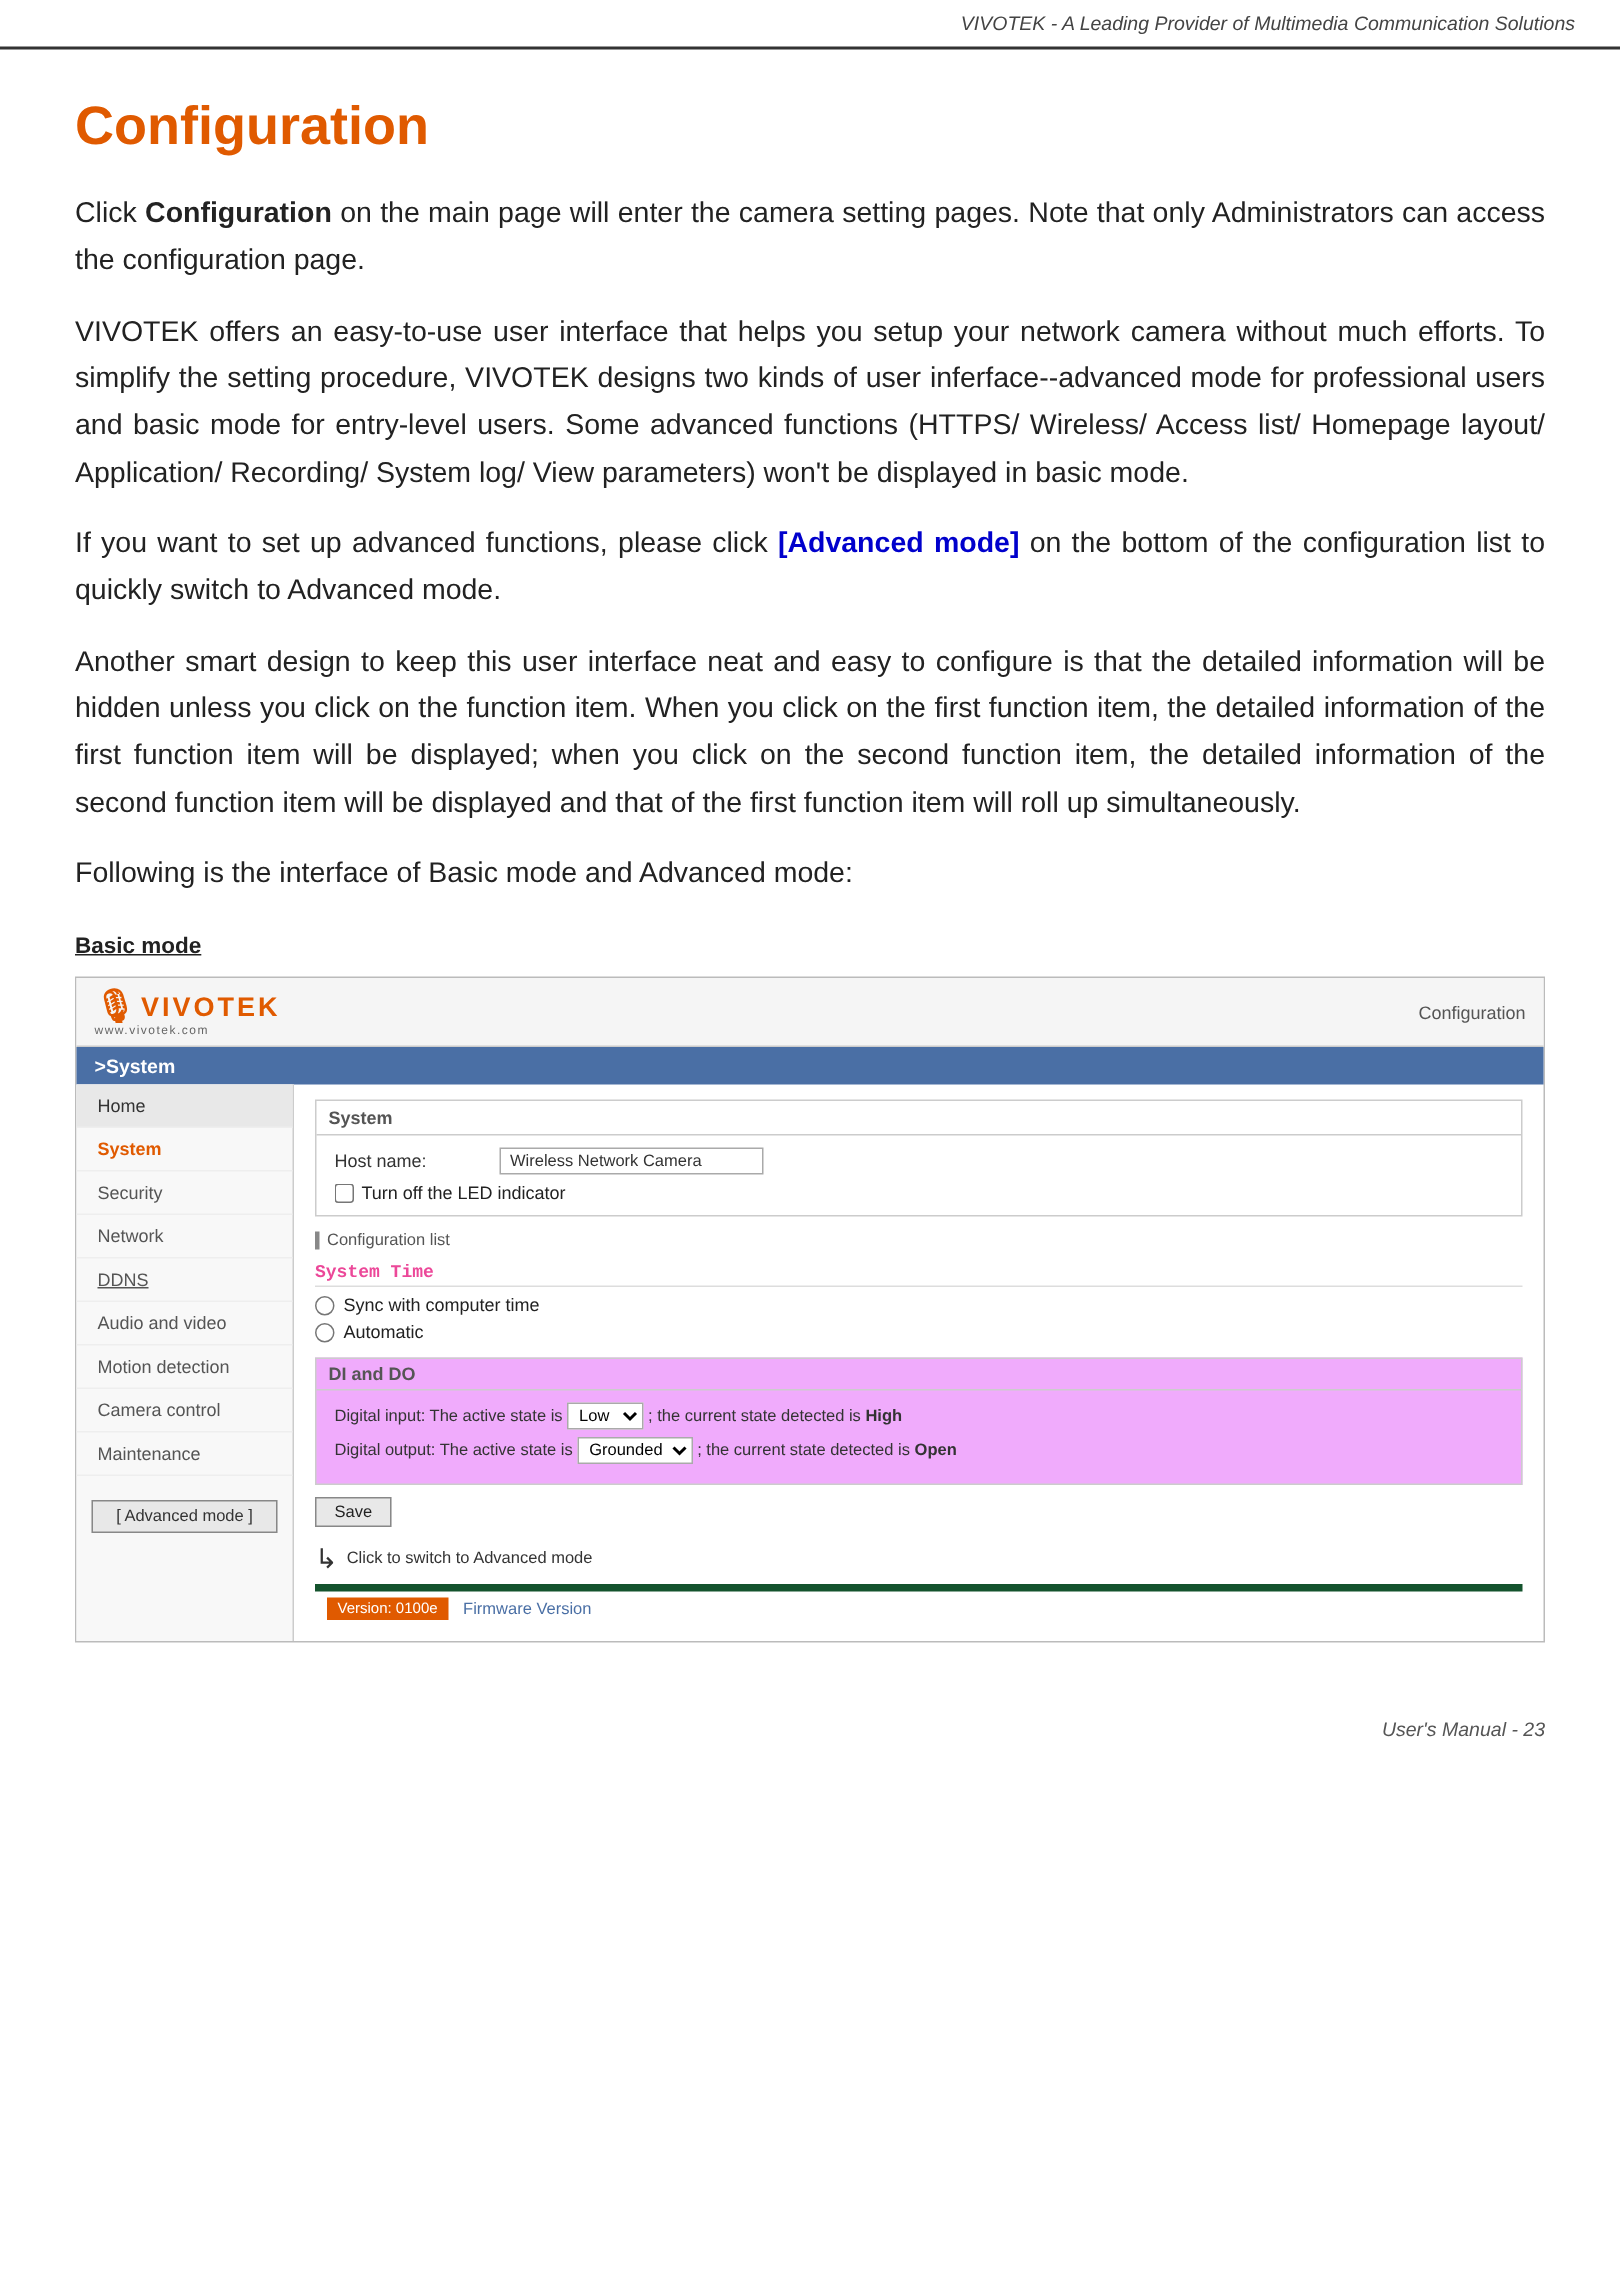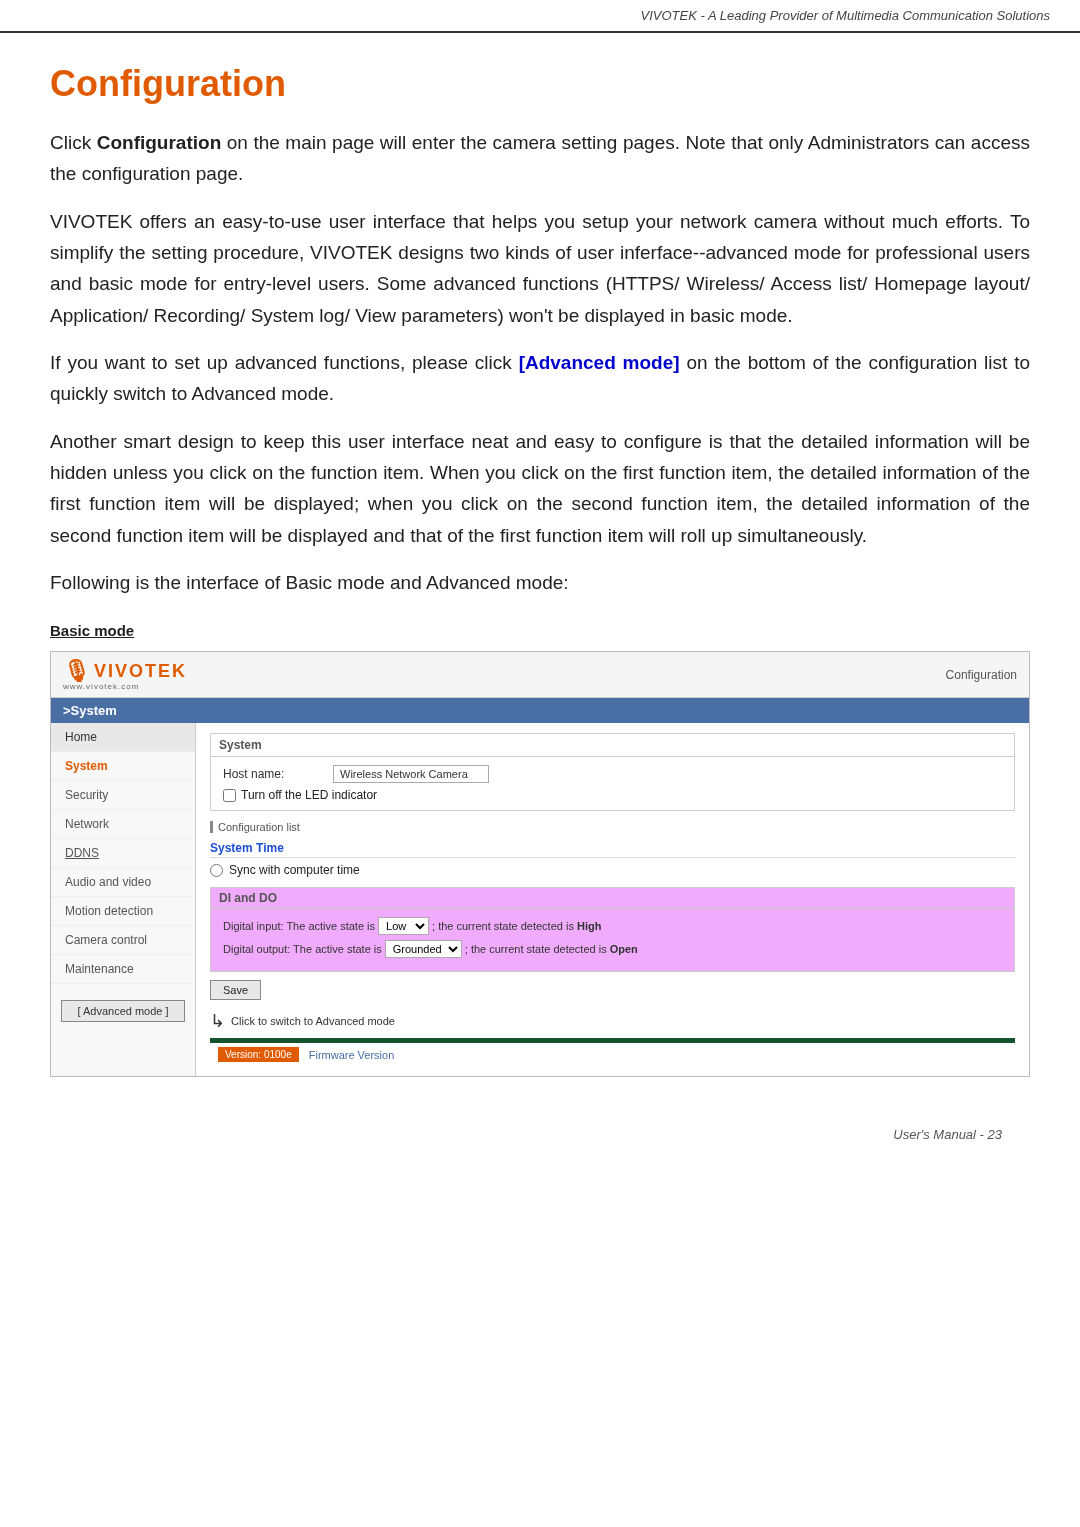--- a/index.html
+++ b/index.html
@@ -185,21 +185,21 @@
       width: 110px;
       color: #333;
     }
 
     .field-input {
       border: 1px solid #aaa;
       padding: 2px 6px;
       font-size: 11px;
       color: #333;
       background: #fff;
-      width: 156px;
+      width: 176px;
     }
 
     .checkbox-row {
       display: flex;
       align-items: center;
       font-size: 12px;
       margin-top: 3px;
     }
 
     .checkbox-row input { margin-right: 5px; }
@@ -208,24 +208,25 @@
       font-size: 11px;
       color: #555;
       margin-bottom: 3px;
       border-left: 3px solid #888;
       padding-left: 5px;
     }
 
     .sub-section-title {
       font-size: 12px;
       font-weight: bold;
-      color: #1d4ed8;
+      color: #ec4899;
       margin: 8px 0 5px 0;
       border-bottom: 1px solid #ddd;
       padding-bottom: 2px;
+      font-family: Liberation Mono, monospace;
     }
 
     .radio-row {
       display: flex;
       align-items: center;
       font-size: 12px;
       margin-bottom: 4px;
     }
 
     .radio-row input { margin-right: 6px; }
@@ -310,21 +311,21 @@
       font-size: 11px;
       color: #4a6fa5;
     }
 
     
     .page-footer {
       text-align: right;
       font-style: italic;
       font-size: 13px;
       color: #555;
-      padding: 10px 78px;
+      padding: 10px 50px;
     }
   </style>
 </head>
 <body>
 
 <div class="top-header">
   <span>VIVOTEK - A Leading Provider of Multimedia Communication Solutions</span>
 </div>
 
 <div class="main-content">
@@ -405,20 +406,24 @@
 
         
         <div class="config-list-label">Configuration list</div>
 
         
         <div class="sub-section-title">System Time</div>
 
         <div class="radio-row">
           <input type="radio" name="timesync" style="">
           <span>Sync with computer time</span>
+        </div>
+        <div class="radio-row">
+          <input type="radio" name="timesync" style="">
+          <span>Automatic</span>
         </div>
 
         
         <div class="di-do-box">
           <div class="di-do-title">DI and DO</div>
           <div class="di-do-content">
             <div class="di-row">
               <span>Digital input: The active state is</span>
               <select class="di-select">
                 <option>Low</option>

